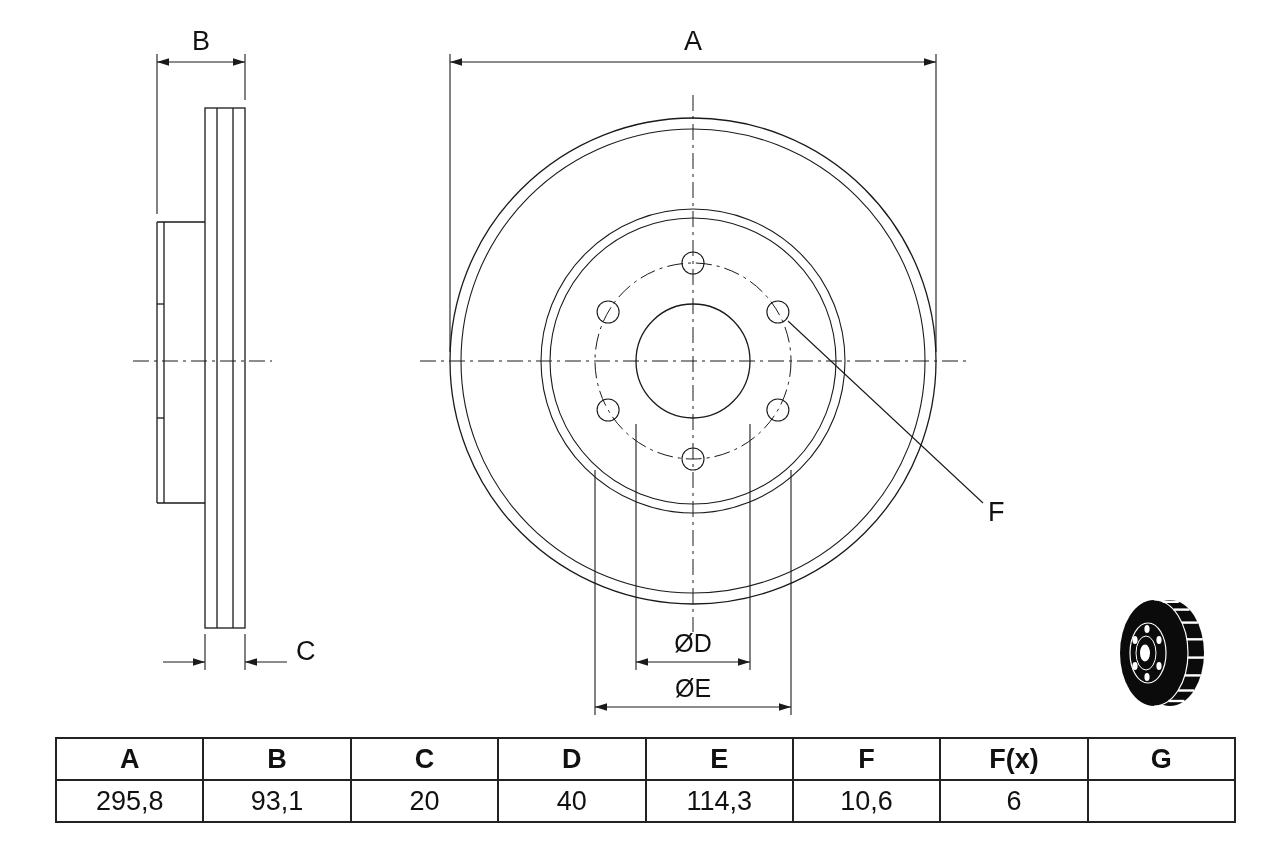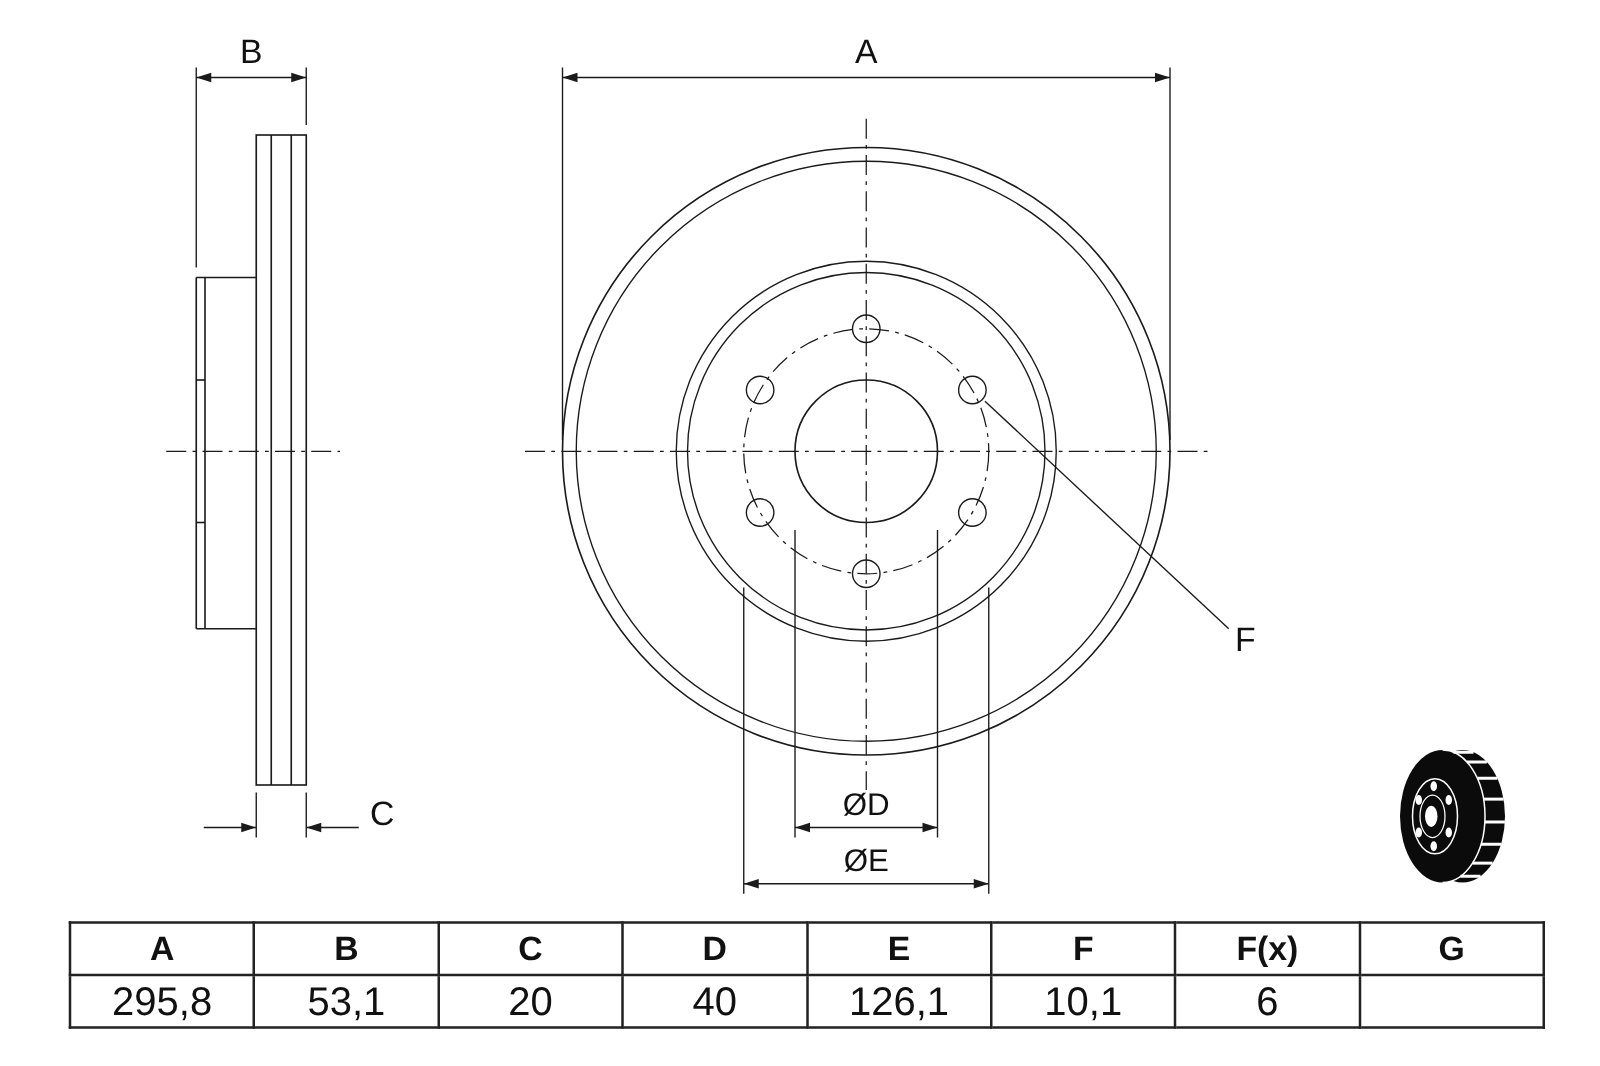--- a/index.html
+++ b/index.html
@@ -11,21 +11,21 @@
   .cl{stroke:#1a1a1a;fill:none;stroke-width:1;stroke-dasharray:16 5 3 5;}
   .dim{stroke:#1a1a1a;fill:none;stroke-width:1.1;}
   .arrow{fill:#1a1a1a;stroke:none;}
   .lbl{font-family:"Liberation Sans",sans-serif;font-size:27px;fill:#111;}
   .lbl-dia{font-family:"Liberation Sans",sans-serif;font-size:25px;fill:#111;}
   .spec-table{position:absolute;left:55px;top:737px;width:1181px;border-collapse:collapse;
               table-layout:fixed;background:#fff;}
   .spec-table th,.spec-table td{border:2px solid #222;text-align:center;height:40px;padding:0;
               color:#111;overflow:hidden;}
   .spec-table th{font-size:27px;font-weight:bold;}
-  .spec-table td{font-size:32px;font-weight:normal;}
+  .spec-table td{font-size:27px;font-weight:normal;}
 </style>
 </head>
 <body>
 
 <div class="canvas">
 
   <svg viewBox="0 0 1280 853" width="1280" height="853">
 
     <g>
       <rect class="outline" x="205" y="108" width="40" height="520"></rect>
@@ -143,24 +143,24 @@
       <th>B</th>
       <th>C</th>
       <th>D</th>
       <th>E</th>
       <th>F</th>
       <th>F(x)</th>
       <th>G</th>
     </tr>
     <tr>
       <td>295,8</td>
-      <td>53,1</td>
+      <td>93,1</td>
       <td>20</td>
       <td>40</td>
-      <td>126,1</td>
-      <td>10,1</td>
+      <td>114,3</td>
+      <td>10,6</td>
       <td>6</td>
       <td></td>
     </tr>
   </tbody>
     </table>
 
 </div>
 
 </body></html>

